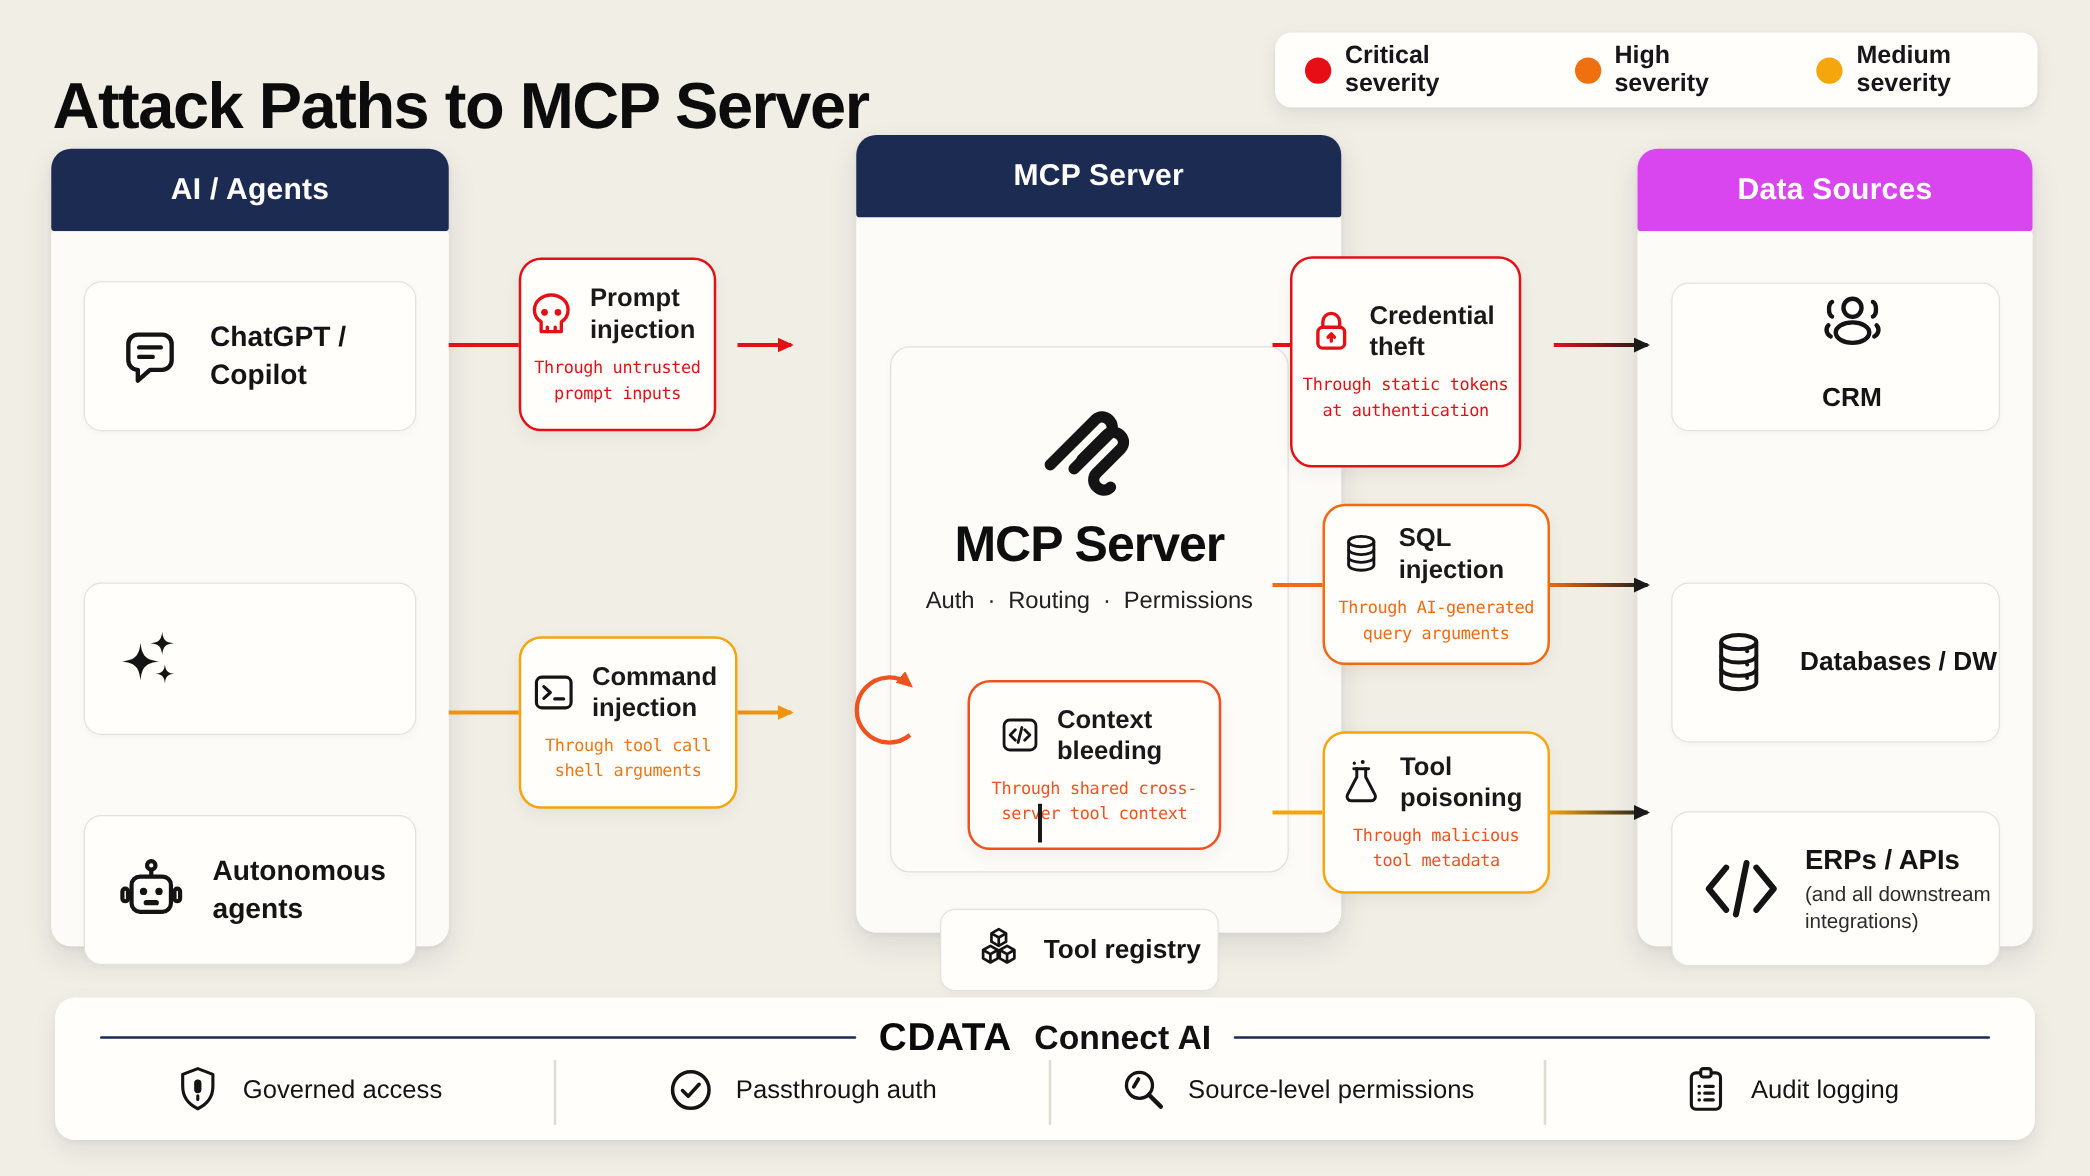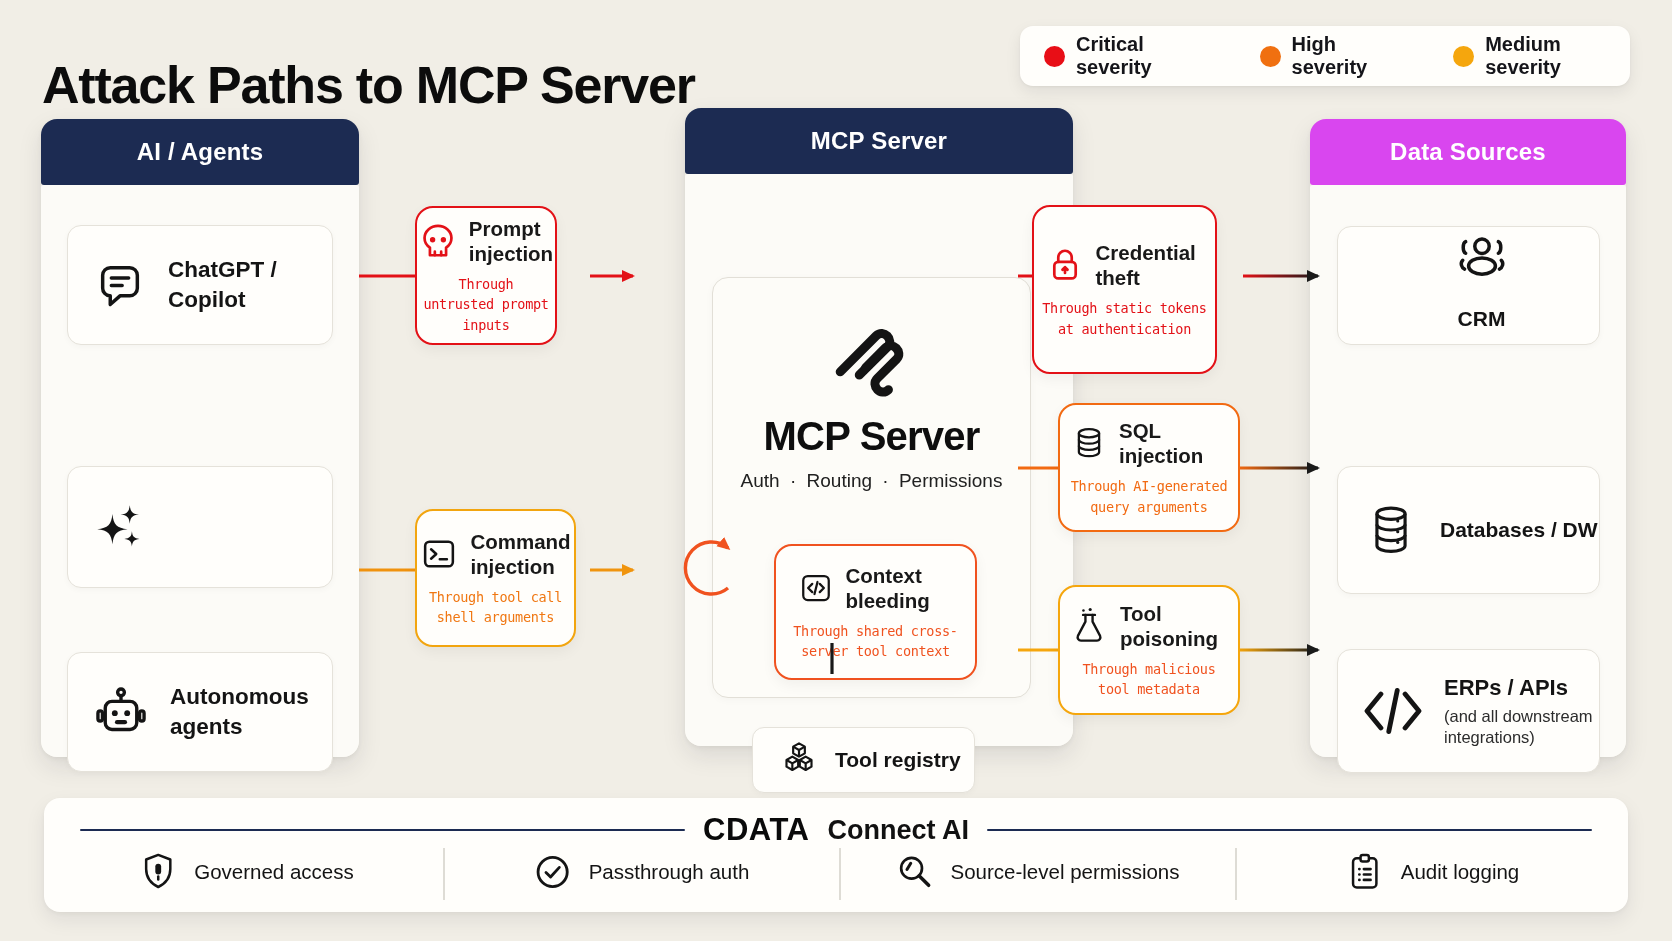--- a/index.html
+++ b/index.html
@@ -263,36 +263,36 @@
     <line x1="1018" y1="468" x2="1058" y2="468" stroke="#f26a12"></line>
     <line x1="1018" y1="650" x2="1058" y2="650" stroke="#f5a60d"></line>
     <line x1="1243" y1="276" x2="1318" y2="276" stroke="url(#gRB)" marker-end="url(#mBlack)"></line>
     <line x1="1240" y1="468" x2="1318" y2="468" stroke="url(#gOB)" marker-end="url(#mBlack)"></line>
     <line x1="1240" y1="650" x2="1318" y2="650" stroke="url(#gAB)" marker-end="url(#mBlack)"></line>
     <line x1="832" y1="643" x2="832" y2="674" stroke="#191919"></line>
     <path d="M728 588 A26 26 0 1 1 728 548" stroke="#f0521f" fill="none" stroke-width="3.4" marker-end="url(#mOrange)"></path>
   </g>
 </svg>
 
-<div class="attack" style="left: 415px; top: 206px; width: 142px; height: 139px; --border: #e31117; --accent: #e31117;">
+<div class="attack" style="left: 415px; top: 206px; width: 158px; height: 139px; --border: #e31117; --accent: #e31117;">
   <div class="attack-head">
     <span class="attack-icon">
       <svg width="38" height="38" viewBox="0 0 48 48" fill="none" stroke="#e31117" stroke-width="3.4" stroke-linejoin="round" stroke-linecap="round">
         <path d="M24 5c-9.4 0-17 6.8-17 15.2 0 5 2.6 9.3 6.8 12.1V42h20.4v-9.7c4.2-2.8 6.8-7.1 6.8-12.1C41 11.8 33.4 5 24 5z"></path>
         <circle cx="17.2" cy="22.5" r="3.4" fill="#e31117" stroke="none"></circle>
         <circle cx="30.8" cy="22.5" r="3.4" fill="#e31117" stroke="none"></circle>
         <path d="M20 37.5V42M28 37.5V42"></path>
       </svg>
     </span>
     <span class="attack-title">Prompt injection</span>
   </div>
   <div class="attack-sub">Through untrusted prompt inputs</div>
 </div>
 
-<div class="attack" style="left: 415px; top: 509px; width: 161px; height: 138px; --border: #f2a50f; --accent: #f07712;">
+<div class="attack" style="left: 415px; top: 509px; width: 175px; height: 138px; --border: #f2a50f; --accent: #f07712;">
   <div class="attack-head">
     <span class="attack-icon">
       <svg width="38" height="38" viewBox="0 0 48 48" fill="none" stroke="#141414" stroke-width="3.2" stroke-linecap="round" stroke-linejoin="round">
         <rect x="6.5" y="8.5" width="35" height="31" rx="5.5"></rect>
         <path d="M14 18l6.5 6L14 30M25 30.5h9"></path>
       </svg>
     </span>
     <span class="attack-title">Command injection</span>
   </div>
   <div class="attack-sub">Through tool call shell arguments</div>

